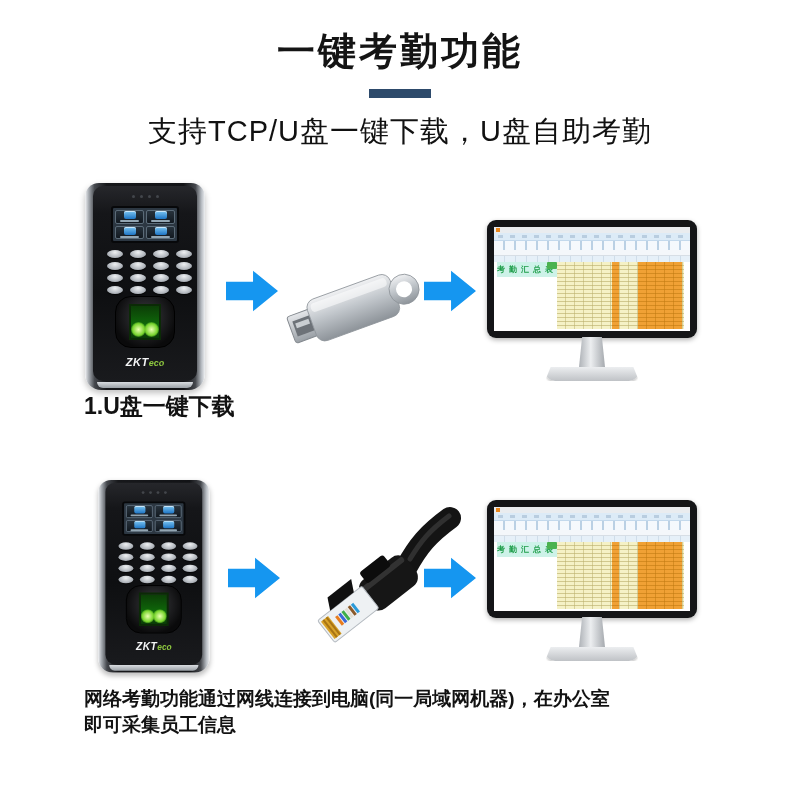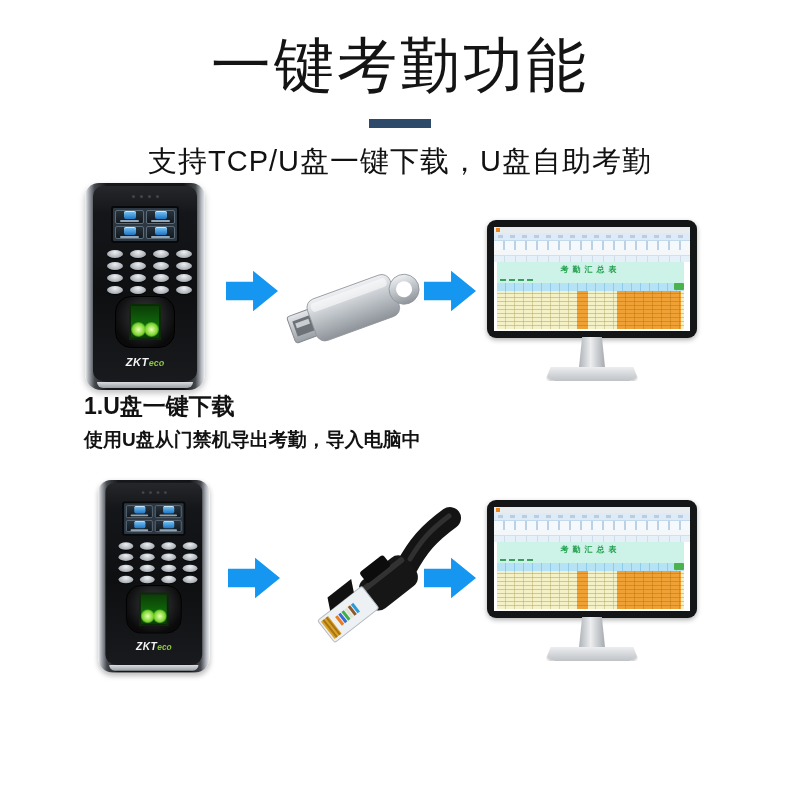--- a/index.html
+++ b/index.html
@@ -2,21 +2,21 @@
 <html style="--arrow: #1596f0; --underline: #2d4a6b; --orange: #f0a135; --sheet_title_text: #1f9e4a;"><head>
 <meta charset="utf-8">
 <style>
   * { margin:0; padding:0; box-sizing:border-box; }
   html,body { background:#fff; }
   body { font-family:"Liberation Sans","DejaVu Sans",sans-serif; }
   .page { position:relative; width:800px; height:800px; background:#fff; overflow:hidden; margin:0 auto; }
 
   
   .hdr { position:absolute; top:26px; left:0; width:800px; text-align:center; }
-  .hdr h1 { font-size:60px; font-weight:400; color:#141414; letter-spacing:3px; }
+  .hdr h1 { font-size:38px; font-weight:700; color:#141414; letter-spacing:3px; }
   .hdr .bar { width:62px; height:9px; margin:12px auto 0; background:var(--underline,#2d4a6b); }
   .hdr p { margin-top:14px; font-size:29px; font-weight:500; color:#111; letter-spacing:1px; }
 
   
   .arrow { position:absolute; width:52px; height:42px; background:var(--arrow,#1596f0);
            clip-path:polygon(0 28%,52% 28%,52% 2%,100% 50%,52% 98%,52% 72%,0 72%); }
 
   
   .device { position:absolute; width:120px; height:207px; }
   .dev-shell { position:absolute; inset:0; border-radius:14px 14px 16px 16px;
@@ -60,21 +60,21 @@
   .mon-screen { width:100%; height:100%; background:#fff; overflow:hidden; display:flex; flex-direction:column; }
   .xls-titlebar { height:6px; background:#e9ecef; position:relative; }
   .xls-titlebar i { position:absolute; left:2px; top:1px; width:4px; height:4px; background:#e8871e; }
   .xls-ribbon  { height:8px; background:#dcebf7; border-bottom:1px solid #c3d9ec;
     background-image:repeating-linear-gradient(90deg,rgba(120,150,180,.35) 0 5px,transparent 5px 12px);
     background-size:100% 3px; background-position:4px 2px; background-repeat:no-repeat; }
   .xls-ribbon2 { height:9px; background:#cfe3f3;
     background-image:repeating-linear-gradient(90deg,rgba(255,255,255,.8) 0 9px,rgba(150,175,200,.35) 9px 11px); }
   .xls-formula { height:6px; background:#f4f7fa; border-bottom:1px solid #d7dee5; }
   .xls-colhead { height:6px; background:repeating-linear-gradient(90deg,#e6f0f8 0 10px,#cfdde9 10px 11px); }
-  .xls-sheet { flex:1; display:flex; flex-direction:column; background:#fff; padding:0 6px 2px 3px; }
+  .xls-sheet { flex:1; display:flex; flex-direction:row; background:#fff; padding:0 6px 2px 3px; }
   .xls-title { height:15px; line-height:15px; background:#cdf2e8; text-align:center;
     color:var(--sheet_title_text,#1f9e4a); font-size:8px; font-weight:bold; letter-spacing:4px; }
   .xls-inforow { height:6px; background:#cdf2e8; position:relative; }
   .xls-inforow i { position:absolute; left:3px; top:2px; width:34px; height:2px;
     background:repeating-linear-gradient(90deg,#3f9e5f 0 6px,transparent 6px 9px); }
   .xls-header { height:8px; position:relative;
     background:repeating-linear-gradient(90deg,#b5e2f4 0 8px,#8fcbe8 8px 9px); }
   .xls-btn { position:absolute; right:0; top:0; width:10px; height:7px; background:#4bb24e; border-radius:1px; }
   .xls-body { flex:1; position:relative; background-color:#f5f1c6;
     background-image:repeating-linear-gradient(0deg,transparent 0 3px,rgba(185,173,105,.6) 3px 4px),
@@ -218,21 +218,20 @@
           </div>
         </div>
       </div>
     </div>
     <div class="mon-neck"></div>
     <div class="mon-base"></div>
   </div>
 
   <div class="caption" style="left:84px; top:391px;">
     <h2>1.U盘一键下载</h2>
-    <p>使用U盘从门禁机导出考勤，导入电脑中</p>
   </div>
 
   <div class="device" style="left:98px; top:480px; transform:scale(.93); transform-origin:top left;">
     <div class="dev-shell">
       <div class="dev-face">
         <div class="dev-dots">
             <i></i>
             <i></i>
             <i></i>
             <i></i>
@@ -335,15 +334,17 @@
             <i class="orange-block"></i>
           </div>
         </div>
       </div>
     </div>
     <div class="mon-neck"></div>
     <div class="mon-base"></div>
   </div>
 
   <div class="caption" style="left:84px; top:686px;">
+    <p>网络考勤功能通过网线连接到电脑(同一局域网机器)，在办公室
+即可采集员工信息</p>
   </div>
 
 </div>
 
 </body></html>

